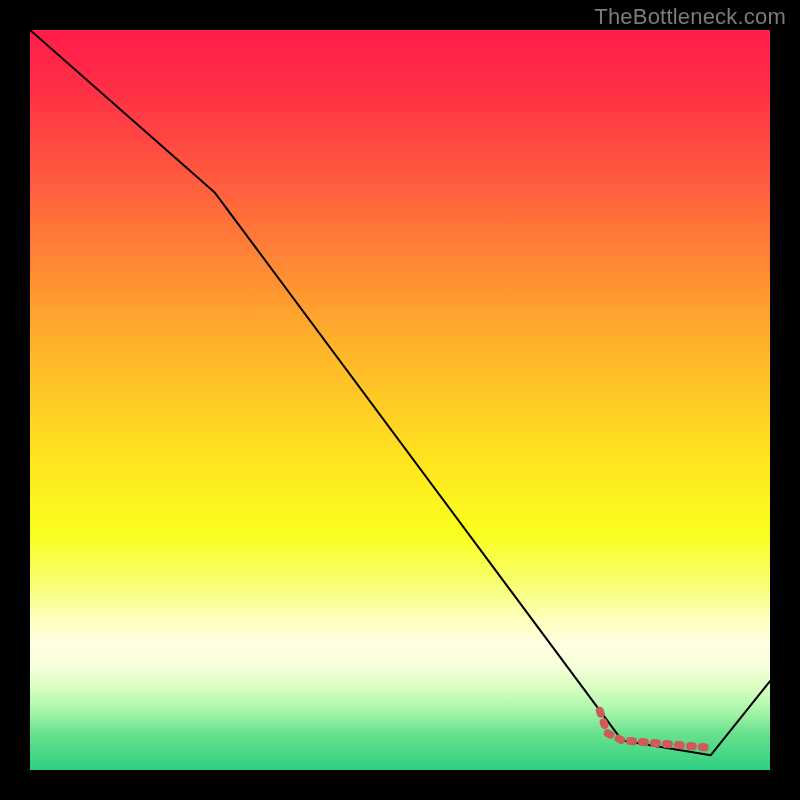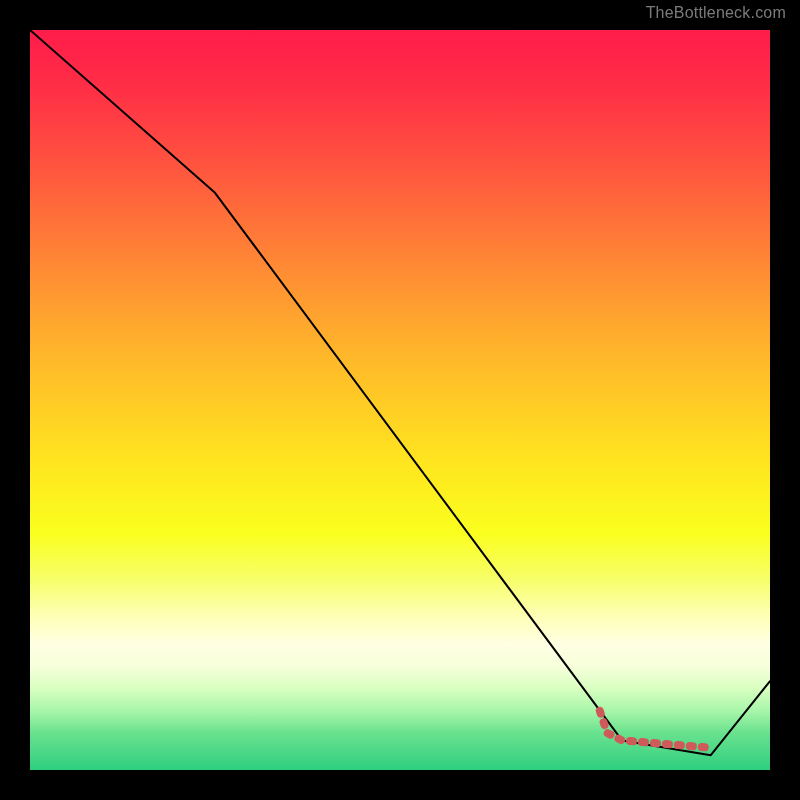--- a/index.html
+++ b/index.html
@@ -15,21 +15,21 @@
     position: relative;
     width: 800px;
     height: 800px;
     background: #000;
   }
   .watermark {
     position: absolute;
     top: 4px;
     right: 14px;
     color: #7b7b7b;
-    font-size: 16px;
+    font-size: 22px;
     font-weight: 500;
     letter-spacing: 0.2px;
     z-index: 20;
   }
   .plot {
     position: absolute;
     left: 30px;
     top: 30px;
     width: 740px;
     height: 740px;

